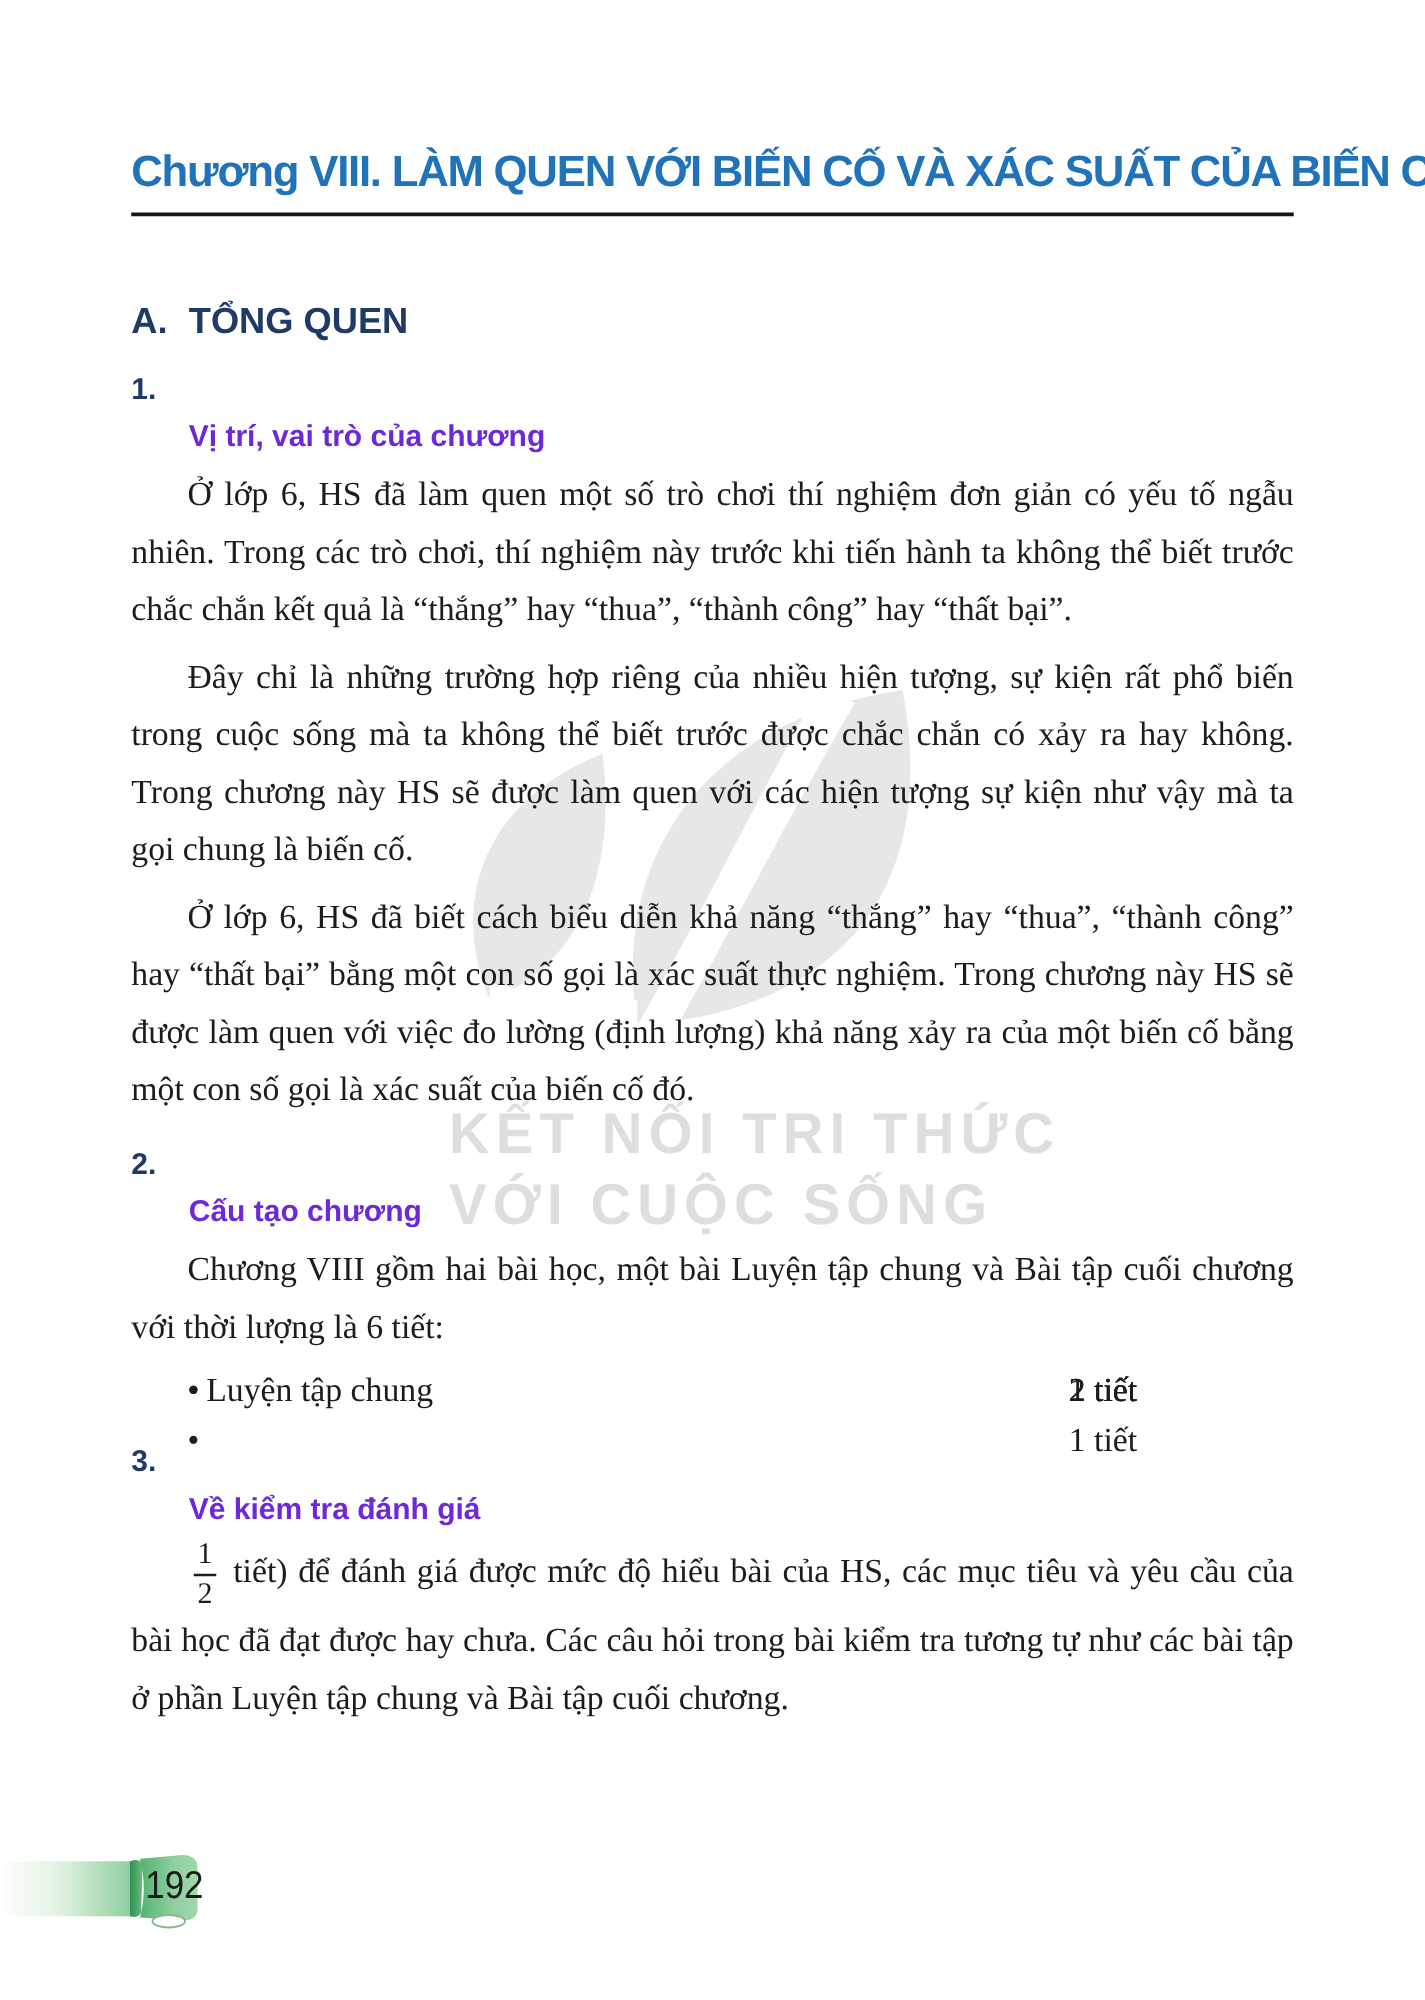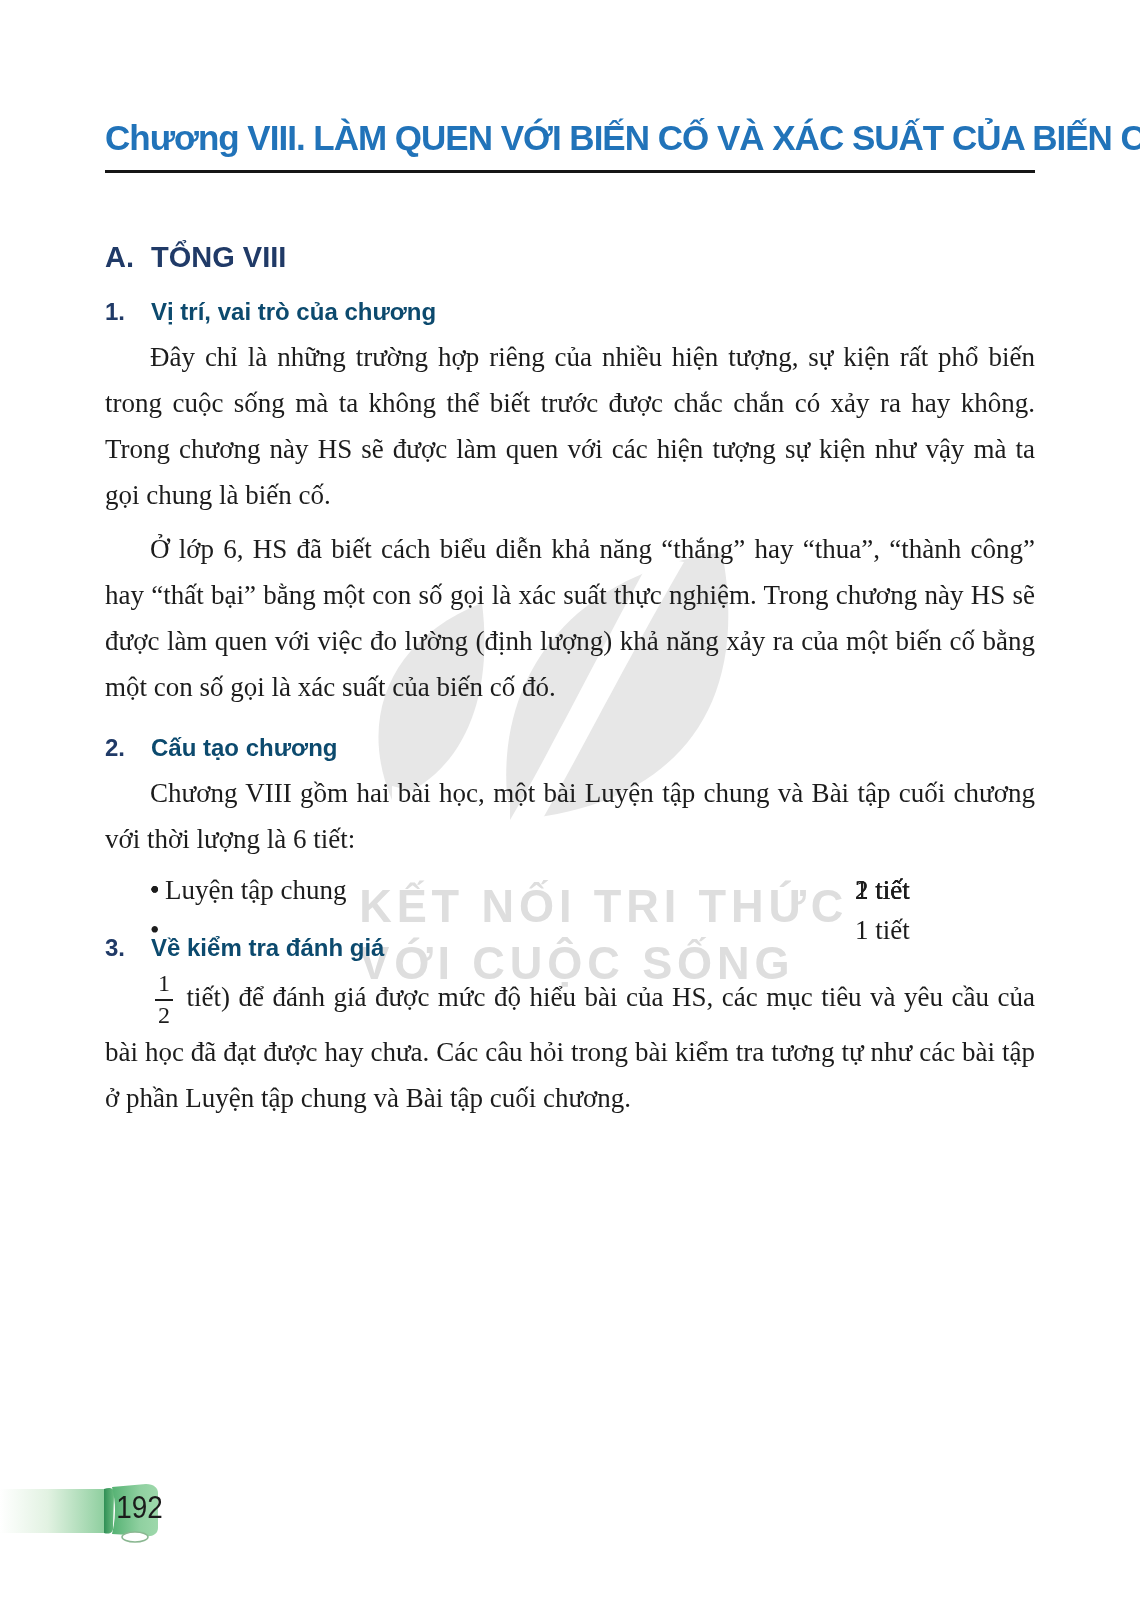--- a/index.html
+++ b/index.html
@@ -51,21 +51,21 @@
     display:flex;
   }
   .section-heading .sec-label{width:46px;flex:0 0 46px;}
   .sub-heading{
     margin-top:24px;
     font-family:"Liberation Sans", sans-serif;
     font-weight:bold;font-size:24px;
     display:flex;
   }
   .sub-heading .num{width:46px;flex:0 0 46px;color:#203a67;}
-  .sub-heading .sub-title{color:#0c4a6e;}
+  .sub-heading .sub-title{color:#6d28d9;margin-top:38px;}
   .body-para{
     margin:8px 0 0 0;
     font-size:27px;
     line-height:46px;
     text-align:justify;
     text-indent:45px;
   }
   .body-para.first{margin-top:14px;}
   .lesson-list{margin-top:8px;}
   .lesson-row{
@@ -122,28 +122,29 @@
     </div>
   </div>
 
   <div class="content">
 
     <div class="chapter-title">Chương VIII. LÀM QUEN VỚI BIẾN CỐ VÀ XÁC SUẤT CỦA BIẾN CỐ</div>
     <div class="title-rule"></div>
 
     <div class="section-heading">
       <span class="sec-label">A.</span>
-      <span class="sec-title">TỔNG VIII</span>
+      <span class="sec-title">TỔNG QUEN</span>
     </div>
 
     <div class="sub-heading">
       <span class="num">1.</span>
       <span class="sub-title">Vị trí, vai trò của chương</span>
     </div>
 
+    <p class="body-para">Ở lớp 6, HS đã làm quen một số trò chơi thí nghiệm đơn giản có yếu tố ngẫu nhiên. Trong các trò chơi, thí nghiệm này trước khi tiến hành ta không thể biết trước chắc chắn kết quả là “thắng” hay “thua”, “thành công” hay “thất bại”.</p>
     <p class="body-para">Đây chỉ là những trường hợp riêng của nhiều hiện tượng, sự kiện rất phổ biến trong cuộc sống mà ta không thể biết trước được chắc chắn có xảy ra hay không. Trong chương này HS sẽ được làm quen với các hiện tượng sự kiện như vậy mà ta gọi chung là biến cố.</p>
     <p class="body-para">Ở lớp 6, HS đã biết cách biểu diễn khả năng “thắng” hay “thua”, “thành công” hay “thất bại” bằng một con số gọi là xác suất thực nghiệm. Trong chương này HS sẽ được làm quen với việc đo lường (định lượng) khả năng xảy ra của một biến cố bằng một con số gọi là xác suất của biến cố đó.</p>
 
     <div class="sub-heading">
       <span class="num">2.</span>
       <span class="sub-title">Cấu tạo chương</span>
     </div>
 
     <p class="body-para">Chương VIII gồm hai bài học, một bài Luyện tập chung và Bài tập cuối chương với thời lượng là 6 tiết:</p>
 

